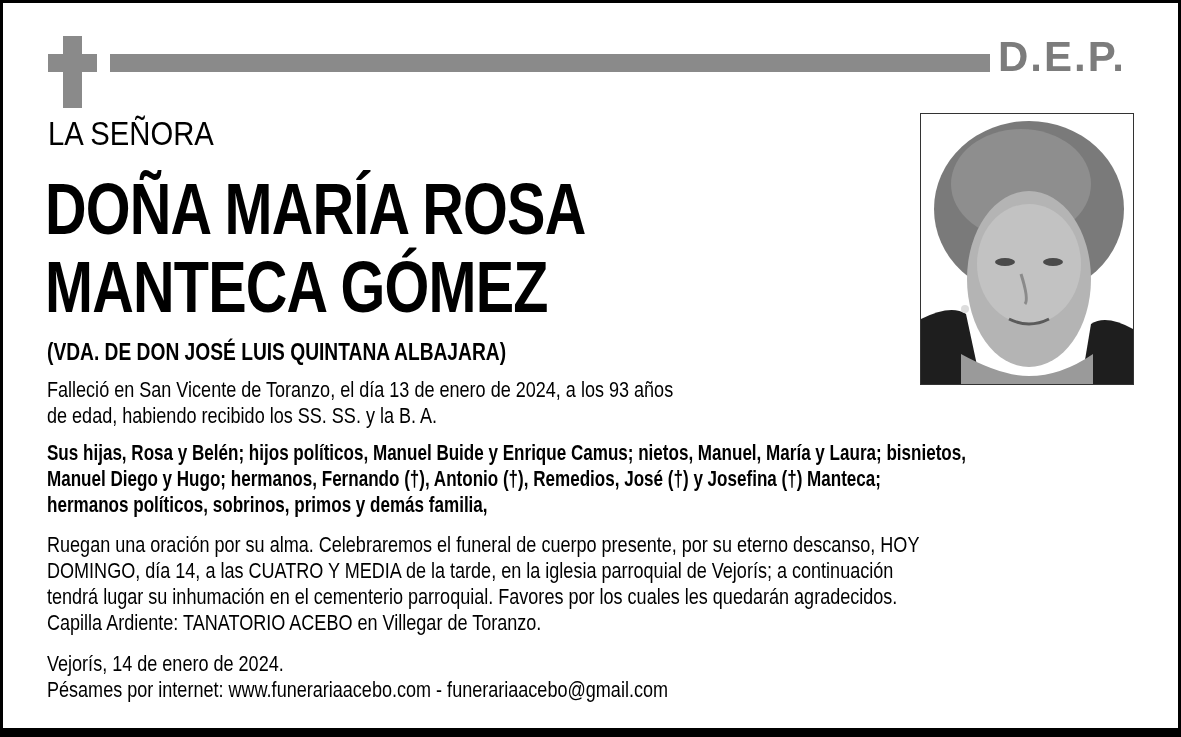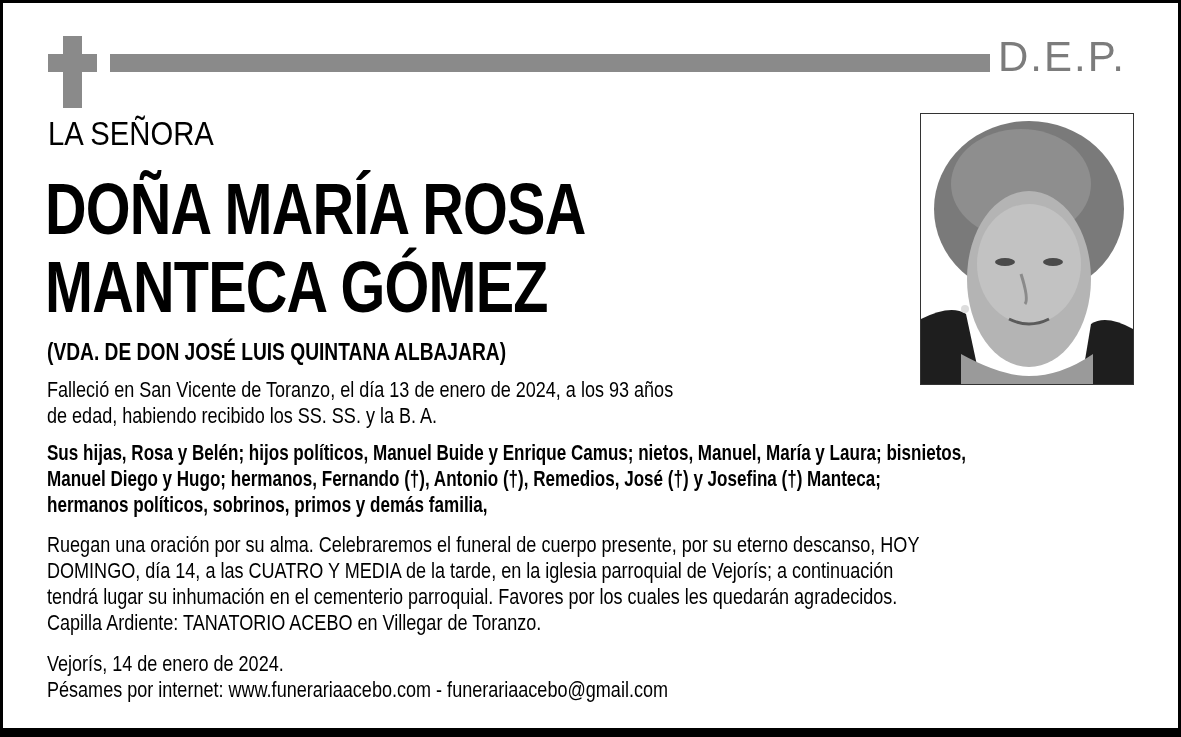--- a/index.html
+++ b/index.html
@@ -6,21 +6,21 @@
   body { width: 1181px; height: 737px; position: relative; overflow: hidden; }
   .page {
     position: absolute; left: 3px; top: 3px; width: 1175px; height: 725px;
     background: #fff; overflow: hidden;
   }
   .abs { position: absolute; white-space: nowrap; transform-origin: 0 0; }
   .cross-v { position: absolute; left: 60px; top: 33px; width: 19px; height: 72px; background: #8a8a8a; }
   .cross-h { position: absolute; left: 45px; top: 51px; width: 49px; height: 18px; background: #8a8a8a; }
   .rule { position: absolute; left: 107px; top: 51px; width: 880px; height: 18px; background: #8a8a8a; }
   .dep {
-    left: 995px; top: 30px; font-family: "Liberation Sans", sans-serif; font-weight: normal;
+    left: 995px; top: 30px; font-family: "Liberation Sans", sans-serif; font-weight: bold;
     font-size: 42px; color: #7c7c7c; letter-spacing: 2px;
   }
   .senora { left: 45px; top: 111px; font-family: "Liberation Sans", sans-serif; font-size: 34px; color: #000; transform: scaleX(0.86); }
   .name { font-family: "Liberation Sans", sans-serif; font-weight: bold; font-size: 72px; color: #000; letter-spacing: -1px; }
   .name1 { left: 42px; top: 165px; transform: scaleX(0.80); }
   .name2 { left: 42px; top: 243px; transform: scaleX(0.80); }
   .vda { left: 44px; top: 335px; font-family: "Liberation Sans", sans-serif; font-weight: bold; font-size: 24px; color: #000; transform: scaleX(0.80); }
   .body { font-family: "Liberation Sans", sans-serif; font-size: 22px; color: #000; }
   .bold { font-family: "Liberation Sans", sans-serif; font-weight: bold; font-size: 22px; color: #000; }
   .photo {

